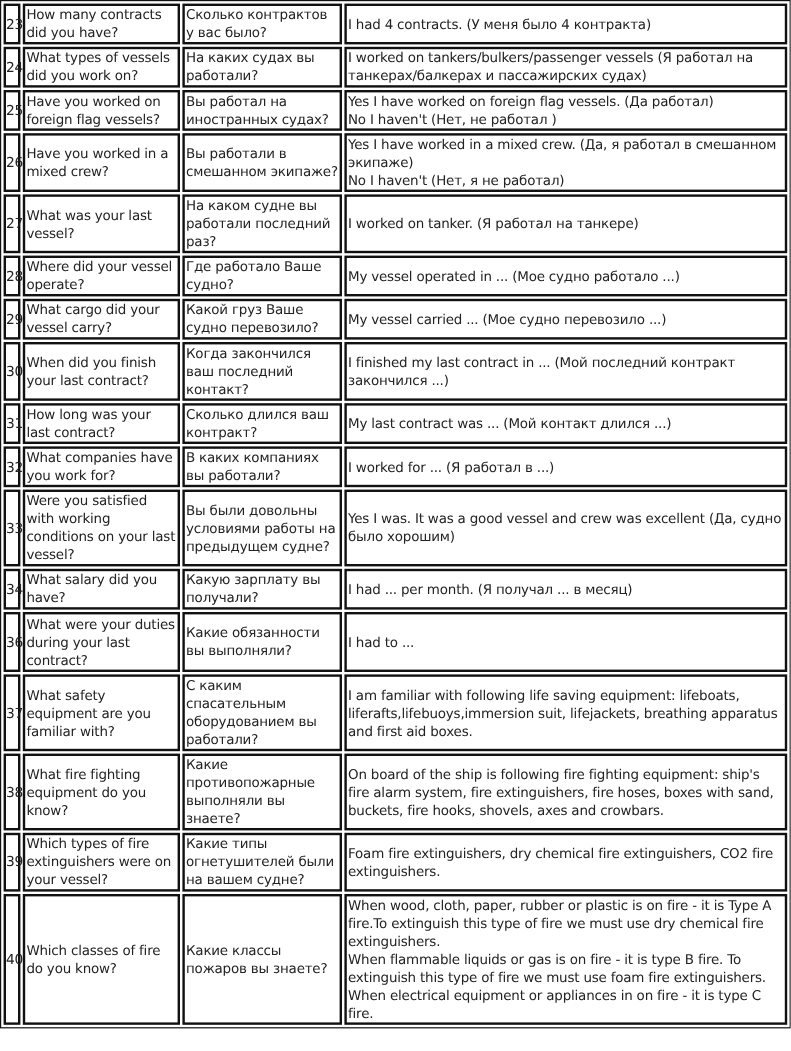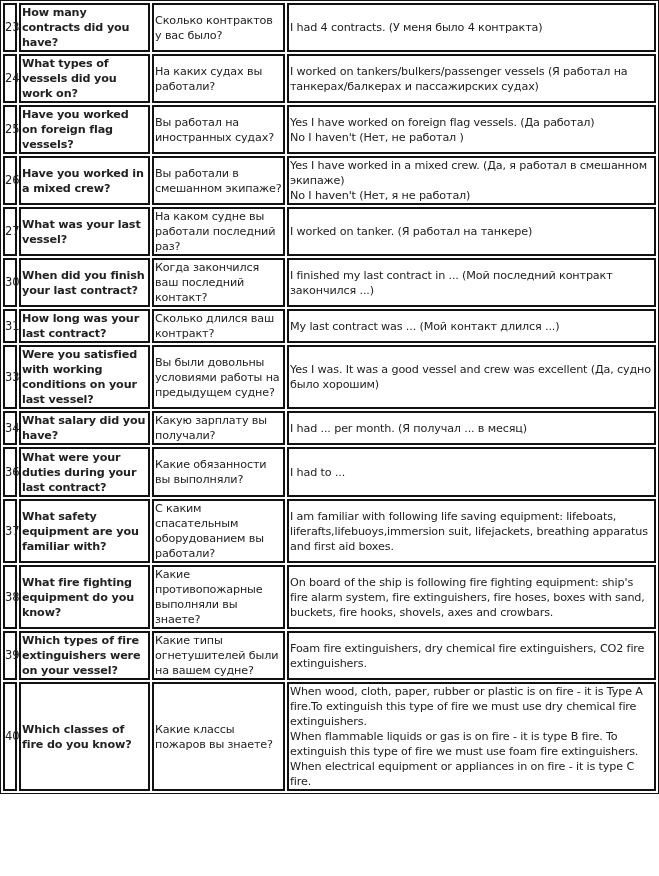--- a/index.html
+++ b/index.html
@@ -29,21 +29,21 @@
       vertical-align: middle;
       line-height: 15px;
       letter-spacing: -0.15px;
     }
     td.num {
       width: 10px;
       padding: 0 !important;
       font-size: 11.5px;
       text-align: center;
     }
-    td.en { width: 125px; font-weight: bold; }
+    td.en { width: 125px; }
     td.ru { width: 127px; }
     td.ans { width: auto; }
     .ans p {
       margin: 0;
     }
     .ans p + p {
       margin-top: 0;
     }
     tr.r23 td { height: 28px; }
     tr.r24 td { height: 27px; margin-top: 44px; }
@@ -104,34 +104,58 @@
       </td>
     </tr>
     <tr class="r27">
       <td class="num">27</td>
       <td class="en">What was your last vessel?</td>
       <td class="ru">На каком судне вы работали последний раз?</td>
       <td class="ans">
           <p>I worked on tanker. (Я работал на танкере)</p>
         </td>
     </tr>
+    <tr class="r28">
+      <td class="num">28</td>
+      <td class="en">Where did your vessel operate?</td>
+      <td class="ru">Где работало Ваше судно?</td>
+      <td class="ans">
+          <p>My vessel operated in ... (Мое судно работало ...)</p>
+        </td>
+    </tr>
+    <tr class="r29">
+      <td class="num">29</td>
+      <td class="en">What cargo did your vessel carry?</td>
+      <td class="ru">Какой груз Ваше судно перевозило?</td>
+      <td class="ans">
+          <p>My vessel carried ... (Мое судно перевозило ...)</p>
+        </td>
+    </tr>
     <tr class="r30">
       <td class="num">30</td>
       <td class="en">When did you finish your last contract?</td>
       <td class="ru">Когда закончился ваш последний контакт?</td>
       <td class="ans">
           <p>I finished my last contract in ... (Мой последний контракт закончился ...)</p>
         </td>
     </tr>
     <tr class="r31">
       <td class="num">31</td>
       <td class="en">How long was your last contract?</td>
       <td class="ru">Сколько длился ваш контракт?</td>
       <td class="ans">
           <p>My last contract was ... (Мой контакт длился ...)</p>
+        </td>
+    </tr>
+    <tr class="r32">
+      <td class="num">32</td>
+      <td class="en">What companies have you work for?</td>
+      <td class="ru">В каких компаниях вы работали?</td>
+      <td class="ans">
+          <p>I worked for ... (Я работал в ...)</p>
         </td>
     </tr>
     <tr class="r33">
       <td class="num">33</td>
       <td class="en">Were you satisfied with working conditions on your last vessel?</td>
       <td class="ru">Вы были довольны условиями работы на предыдущем судне?</td>
       <td class="ans">
           <p>Yes I was. It was a good vessel and crew was excellent (Да, судно было хорошим)</p>
         </td>
     </tr>

